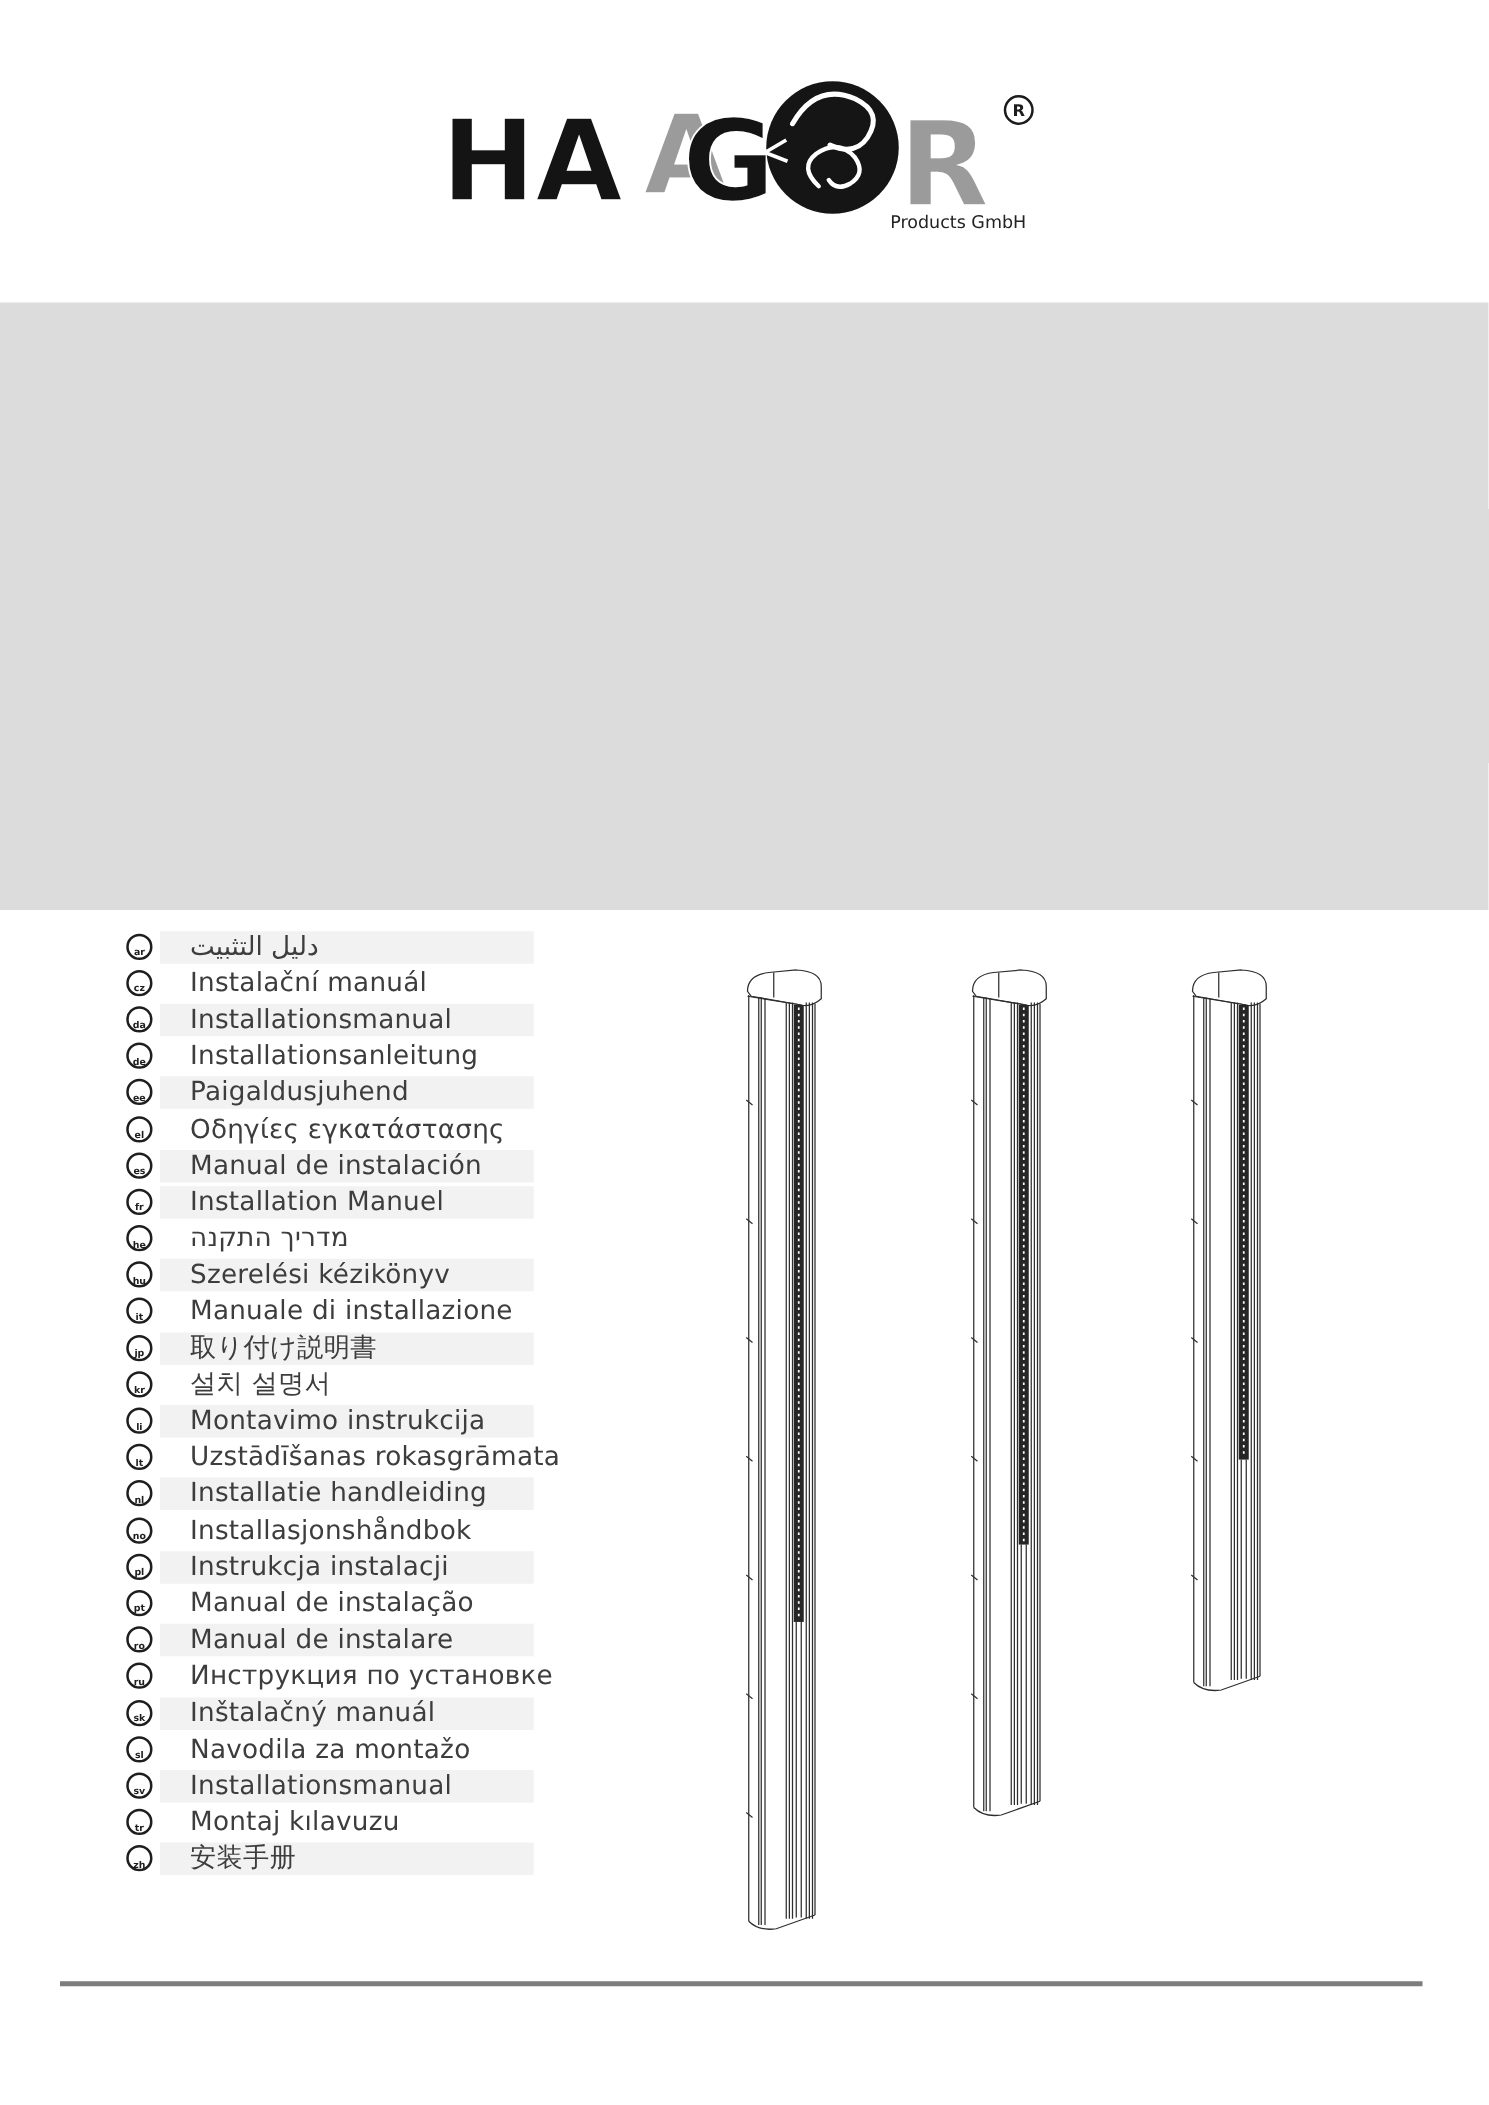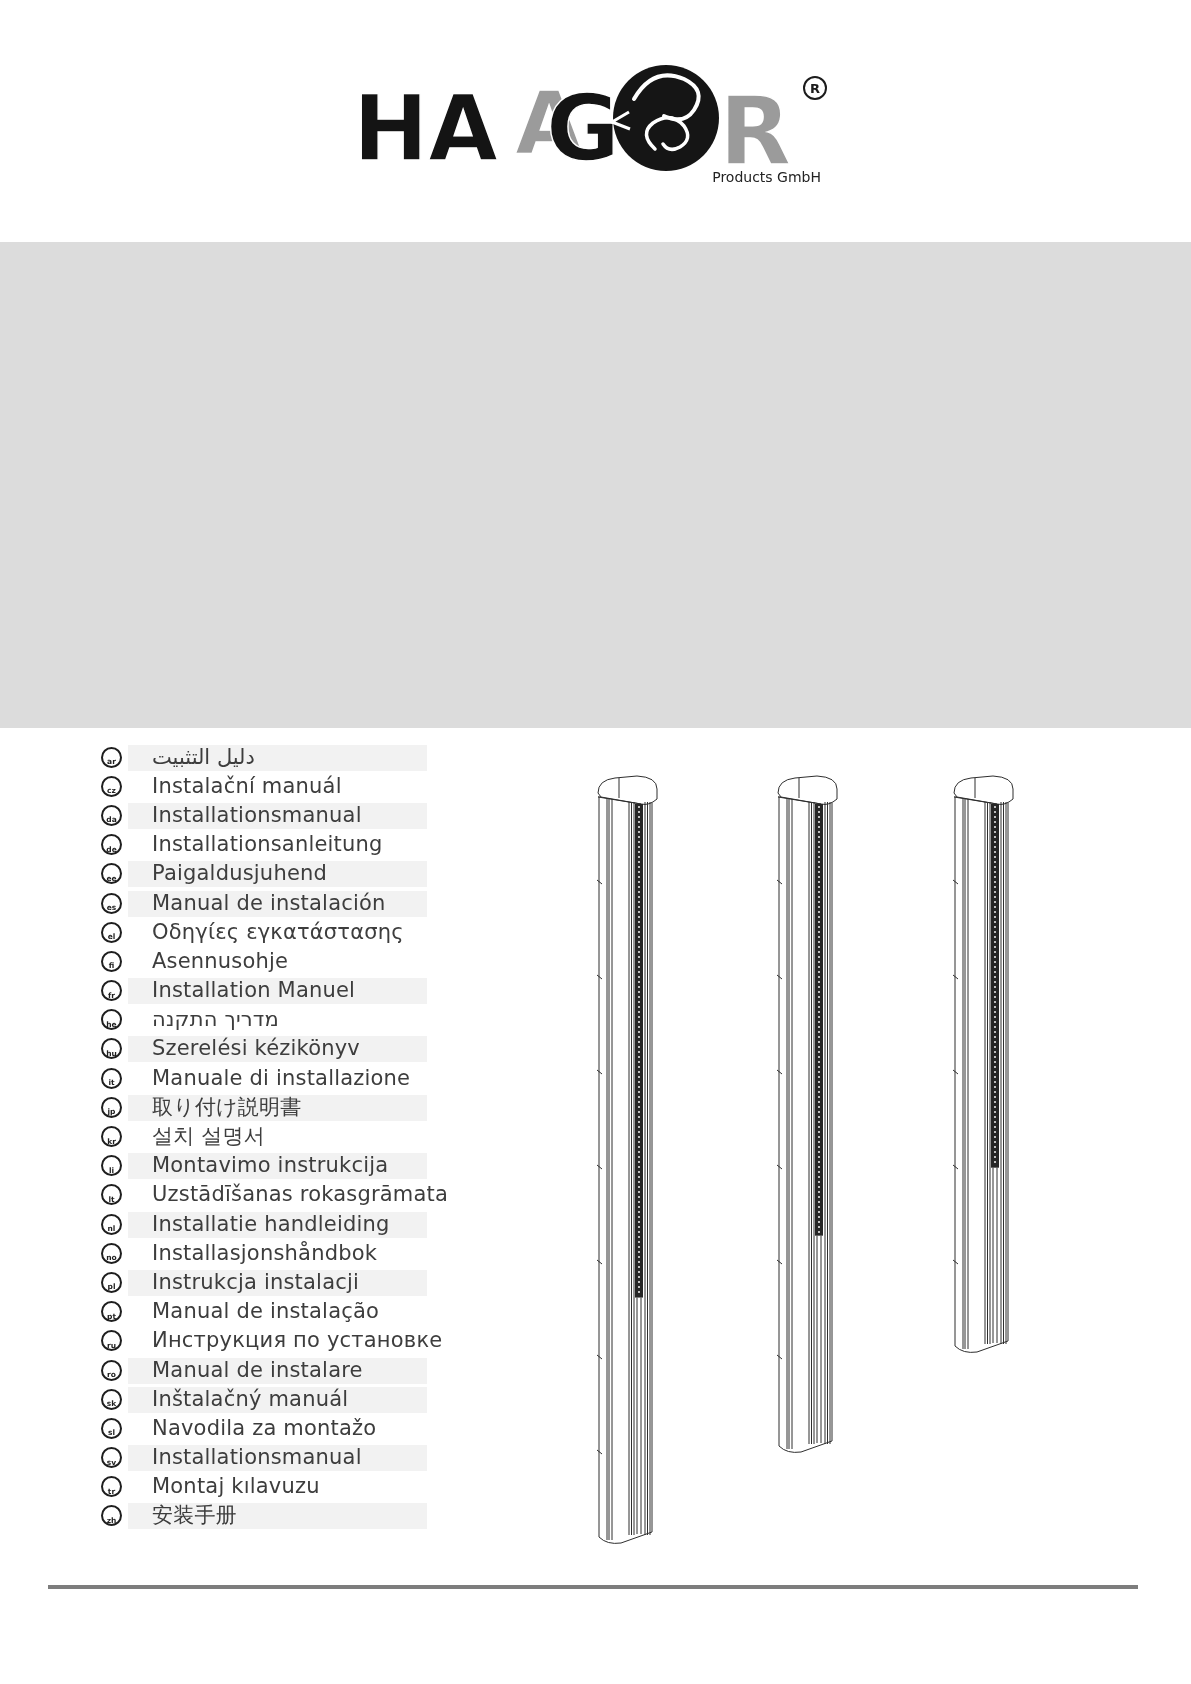--- a/index.html
+++ b/index.html
@@ -91,41 +91,34 @@
         </span>
         <span class="lang-label" dir="auto">Installationsanleitung</span>
       </div>
       <div class="lang-row shaded">
         <span class="bar"></span>
         <span class="badge">
           <i>ee</i>
         </span>
         <span class="lang-label" dir="auto">Paigaldusjuhend</span>
       </div>
+      <div class="lang-row">
+
+        <span class="badge">
+          <i>el</i>
+        </span>
+        <span class="lang-label" dir="auto">Οδηγίες εγκατάστασης</span>
+      </div>
       <div class="lang-row shaded">
         <span class="bar"></span>
         <span class="badge">
           <i>es</i>
         </span>
         <span class="lang-label" dir="auto">Manual de instalación</span>
       </div>
-      <div class="lang-row">
-
-        <span class="badge">
-          <i>el</i>
-        </span>
-        <span class="lang-label" dir="auto">Οδηγίες εγκατάστασης</span>
-      </div>
-      <div class="lang-row">
-
-        <span class="badge">
-          <i>fi</i>
-        </span>
-        <span class="lang-label" dir="auto">Asennusohje</span>
-      </div>
       <div class="lang-row shaded">
         <span class="bar"></span>
         <span class="badge">
           <i>fr</i>
         </span>
         <span class="lang-label" dir="auto">Installation Manuel</span>
       </div>
       <div class="lang-row">
 
         <span class="badge">
@@ -196,33 +189,33 @@
         </span>
         <span class="lang-label" dir="auto">Instrukcja instalacji</span>
       </div>
       <div class="lang-row">
 
         <span class="badge">
           <i>pt</i>
         </span>
         <span class="lang-label" dir="auto">Manual de instalação</span>
       </div>
+      <div class="lang-row shaded">
+        <span class="bar"></span>
+        <span class="badge">
+          <i>ro</i>
+        </span>
+        <span class="lang-label" dir="auto">Manual de instalare</span>
+      </div>
       <div class="lang-row">
 
         <span class="badge">
           <i>ru</i>
         </span>
         <span class="lang-label" dir="auto">Инструкция по установке</span>
-      </div>
-      <div class="lang-row shaded">
-        <span class="bar"></span>
-        <span class="badge">
-          <i>ro</i>
-        </span>
-        <span class="lang-label" dir="auto">Manual de instalare</span>
       </div>
       <div class="lang-row shaded">
         <span class="bar"></span>
         <span class="badge">
           <i>sk</i>
         </span>
         <span class="lang-label" dir="auto">Inštalačný manuál</span>
       </div>
       <div class="lang-row">
 

